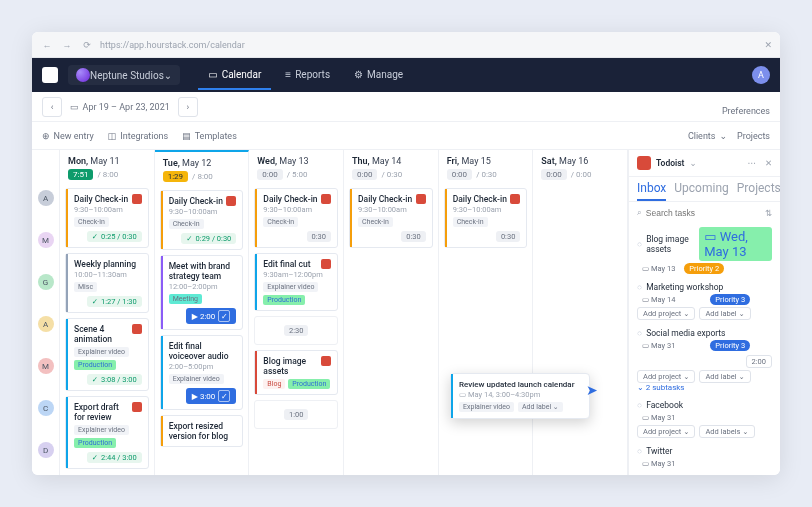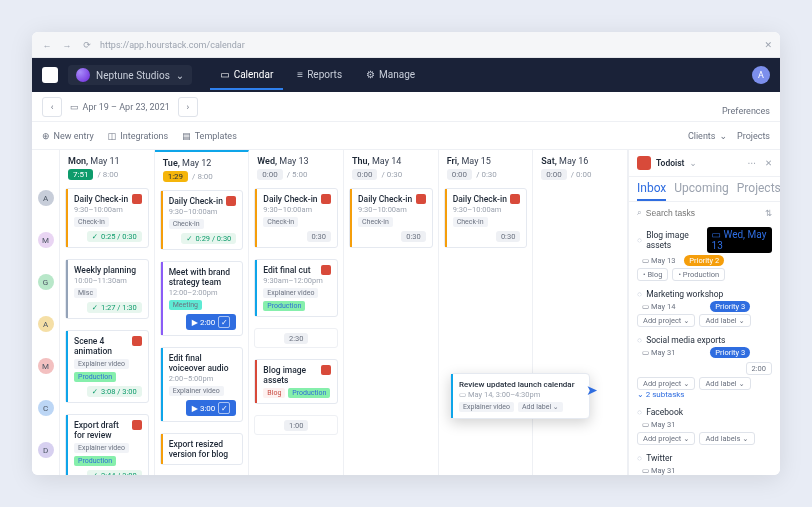--- a/index.html
+++ b/index.html
@@ -4,21 +4,21 @@
 <style>
 * { margin: 0; padding: 0; box-sizing: border-box; }
 body { font-family: -apple-system, BlinkMacSystemFont, "Segoe UI", Roboto, sans-serif; background: #e8ecf5; width: 812px; height: 507px; overflow: hidden; position: relative; }
 .window { position: absolute; top: 32px; left: 32px; right: 32px; bottom: 32px; background: #fff; border-radius: 6px; box-shadow: 0 4px 24px rgba(0,0,0,0.1); display: flex; flex-direction: column; overflow: hidden; }
 .addrbar { height: 26px; background: #f5f6f8; display: flex; align-items: center; padding: 0 8px; gap: 6px; border-bottom: 1px solid #e5e7eb; font-size: 9px; color: #9ca3af; }
 .addrbar .navbtn { width: 14px; text-align: center; cursor: pointer; }
 .addrbar .url { flex: 1; }
 .addrbar .close { cursor: pointer; }
 .topnav { height: 34px; background: #1a2238; display: flex; align-items: center; padding: 0 10px; gap: 10px; color: #c7cdd9; font-size: 10px; }
 .logo { width: 16px; height: 16px; background: #fff; border-radius: 3px; }
-.workspace { display: flex; align-items: center; gap: 6px; background: rgba(255,255,255,0.05); padding: 3px 8px; border-radius: 4px; }
+.workspace { display: flex; align-items: center; background: rgba(255,255,255,0.05); padding: 3px 8px; border-radius: 4px; }
 .workspace .planet { width: 14px; height: 14px; border-radius: 50%; background: radial-gradient(circle at 30% 30%, #a78bfa, #6d28d9); }
 .navtabs { display: flex; gap: 4px; margin-left: 8px; }
 .navtab { display: flex; align-items: center; gap: 4px; padding: 8px 10px; cursor: pointer; border-bottom: 2px solid transparent; }
 .navtab.active { color: #fff; border-bottom-color: #2f80ed; }
 .avatar-top { margin-left: auto; width: 18px; height: 18px; border-radius: 50%; background: #7c8fec; color: #fff; display: flex; align-items: center; justify-content: center; font-size: 9px; }
 .datebar { height: 30px; display: flex; align-items: center; padding: 0 10px; gap: 8px; border-bottom: 1px solid #eef0f4; font-size: 9px; color: #6b7280; }
 .datebar .nav { width: 20px; height: 20px; border: 1px solid #dfe3ea; border-radius: 3px; display: flex; align-items: center; justify-content: center; cursor: pointer; }
 .datebar .range { display: flex; align-items: center; gap: 4px; }
 .datebar .right { margin-left: auto; display: flex; gap: 10px; align-items: center; margin-top: 9px; }
 .toolbar { height: 28px; display: flex; align-items: center; padding: 0 10px; gap: 14px; border-bottom: 1px solid #eef0f4; font-size: 9px; color: #6b7280; }
@@ -31,21 +31,21 @@
 .daycol { flex: 1; min-width: 0; border-right: 1px solid #eef0f4; display: flex; flex-direction: column; }
 .daycol.active { border-top: 2px solid #0ea5e9; }
 .dhead { padding: 6px 8px 4px; }
 .dname { font-size: 9px; color: #384152; }
 .dname b { color: #1f2937; font-weight: 600; }
 .dstats { display: flex; align-items: center; gap: 4px; margin-top: 3px; }
 .pill { font-size: 8px; padding: 1px 5px; border-radius: 3px; background: #eef0f4; color: #6b7280; }
 .pill.green { background: #0d9b6b; color: #fff; }
 .pill.yellow { background: #f5b50a; color: #1f2937; }
 .light { font-size: 8px; color: #9ca3af; }
-.dcontent { flex: 1; padding: 4px 5px; display: flex; flex-direction: column; gap: 11px; overflow: hidden; }
+.dcontent { flex: 1; padding: 4px 5px; display: flex; flex-direction: column; gap: 5px; overflow: hidden; }
 .card { background: #fff; border: 1px solid #e5e9f0; border-radius: 3px; padding: 5px 6px 5px 8px; position: relative; font-size: 8px; color: #374151; }
 .card .bar { position: absolute; left: 0; top: 0; bottom: 0; width: 2px; }
 .card .title { font-size: 8.5px; color: #1f2937; font-weight: 500; display: flex; justify-content: space-between; align-items: start; }
 .card .sub { font-size: 7.5px; color: #9ca3af; margin-top: 1px; }
 .card .tags { display: flex; gap: 3px; margin-top: 3px; flex-wrap: wrap; }
 .tag { font-size: 7px; padding: 1px 4px; border-radius: 2px; background: #f1f3f7; color: #6b7280; }
 .tag.prod { background: #86efac; color: #2f6fd4; }
 .tag.blog { background: #fdf1f0; color: #c94b42; }
 .tag.misc { background: #f1f3f7; }
 .tag.meet { background: #5eead4; }
@@ -68,26 +68,26 @@
 .sp-body { flex: 1; overflow: hidden; padding: 4px 8px; display: flex; flex-direction: column; gap: 8px; }
 .task { border-top: 0; }
 .task .t-title { font-size: 8.5px; color: #1f2937; display: flex; align-items: center; gap: 4px; }
 .task .t-meta { display: flex; gap: 4px; margin-top: 2px; align-items: center; flex-wrap: wrap; }
 .chip { font-size: 7.5px; padding: 1px 5px; border-radius: 8px; }
 .chip.date { color: #6b7280; }
 .chip.prio2 { background: #f59e0b; color: #fff; }
 .chip.prio3 { background: #2f6de0; color: #fff; margin-left: 26px; }
 .chip.btn { border: 1px solid #dfe3ea; color: #6b7280; border-radius: 3px; }
 .subtasks { color: #2f6de0; font-size: 8px; }
-.duebadge { background: #000000; color: #2f6de0; font-size: 10px; padding: 2px 5px; border-radius: 3px; margin-left: auto; }
+.duebadge { background: #86efac; color: #2f6de0; font-size: 13px; padding: 2px 5px; border-radius: 3px; margin-left: auto; }
 .float-card { position: absolute; top: 223px; left: 418px; width: 140px; background: #fff; border: 1px solid #e5e9f0; border-radius: 4px; box-shadow: 0 4px 14px rgba(0,0,0,0.18); padding: 6px 8px; font-size: 8px; z-index: 20; }
 .float-card .bar { position: absolute; left: 0; top: 0; bottom: 0; width: 2px; background: #0ea5e9; }
 .cursor { position: absolute; top: 232px; left: 554px; font-size: 14px; color: #2f6de0; z-index: 21; pointer-events: none; }
 .ico { font-style: normal; }
-.empty { height: 20px; border: 1px solid #eef0f4; border-radius: 3px; display: flex; align-items: center; justify-content: center; }
+.empty { height: 29px; border: 1px solid #eef0f4; border-radius: 3px; display: flex; align-items: center; justify-content: center; }
 </style>
 </head>
 <body>
 
 <div class="window">
   <div class="addrbar">
     <span class="navbtn">←</span>
     <span class="navbtn">→</span>
     <span class="navbtn">⟳</span>
     <span class="url">https://app.hourstack.com/calendar</span>
@@ -432,24 +432,20 @@
           <div class="task">
             <div class="t-title">
               <span style="color:#cbd2de">○</span>
               <span>Blog image assets</span>
               <span class="duebadge">▭ Wed, May 13</span>
             </div>
             <div class="t-meta">
               <span class="chip date">▭ May 13</span>
               <span class="chip prio2">Priority 2</span>
             </div>
-            <div class="t-meta">
-              <span class="chip btn">• Blog</span>
-              <span class="chip btn">• Production</span>
-            </div>
           </div>
           <div class="task">
             <div class="t-title">
               <span style="color:#cbd2de">○</span>
               <span>Marketing workshop</span>
             </div>
             <div class="t-meta">
               <span class="chip date">▭ May 14</span>
               <span class="chip prio3">Priority 3</span>
             </div>

